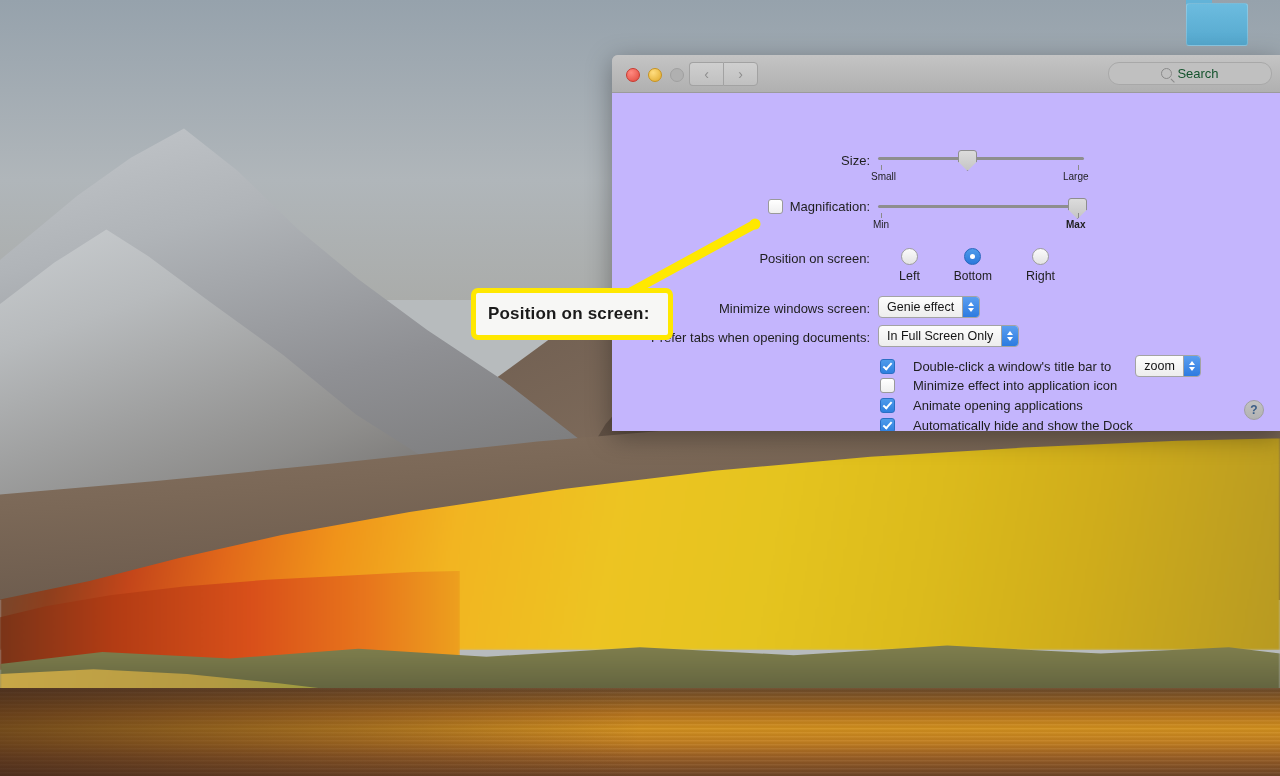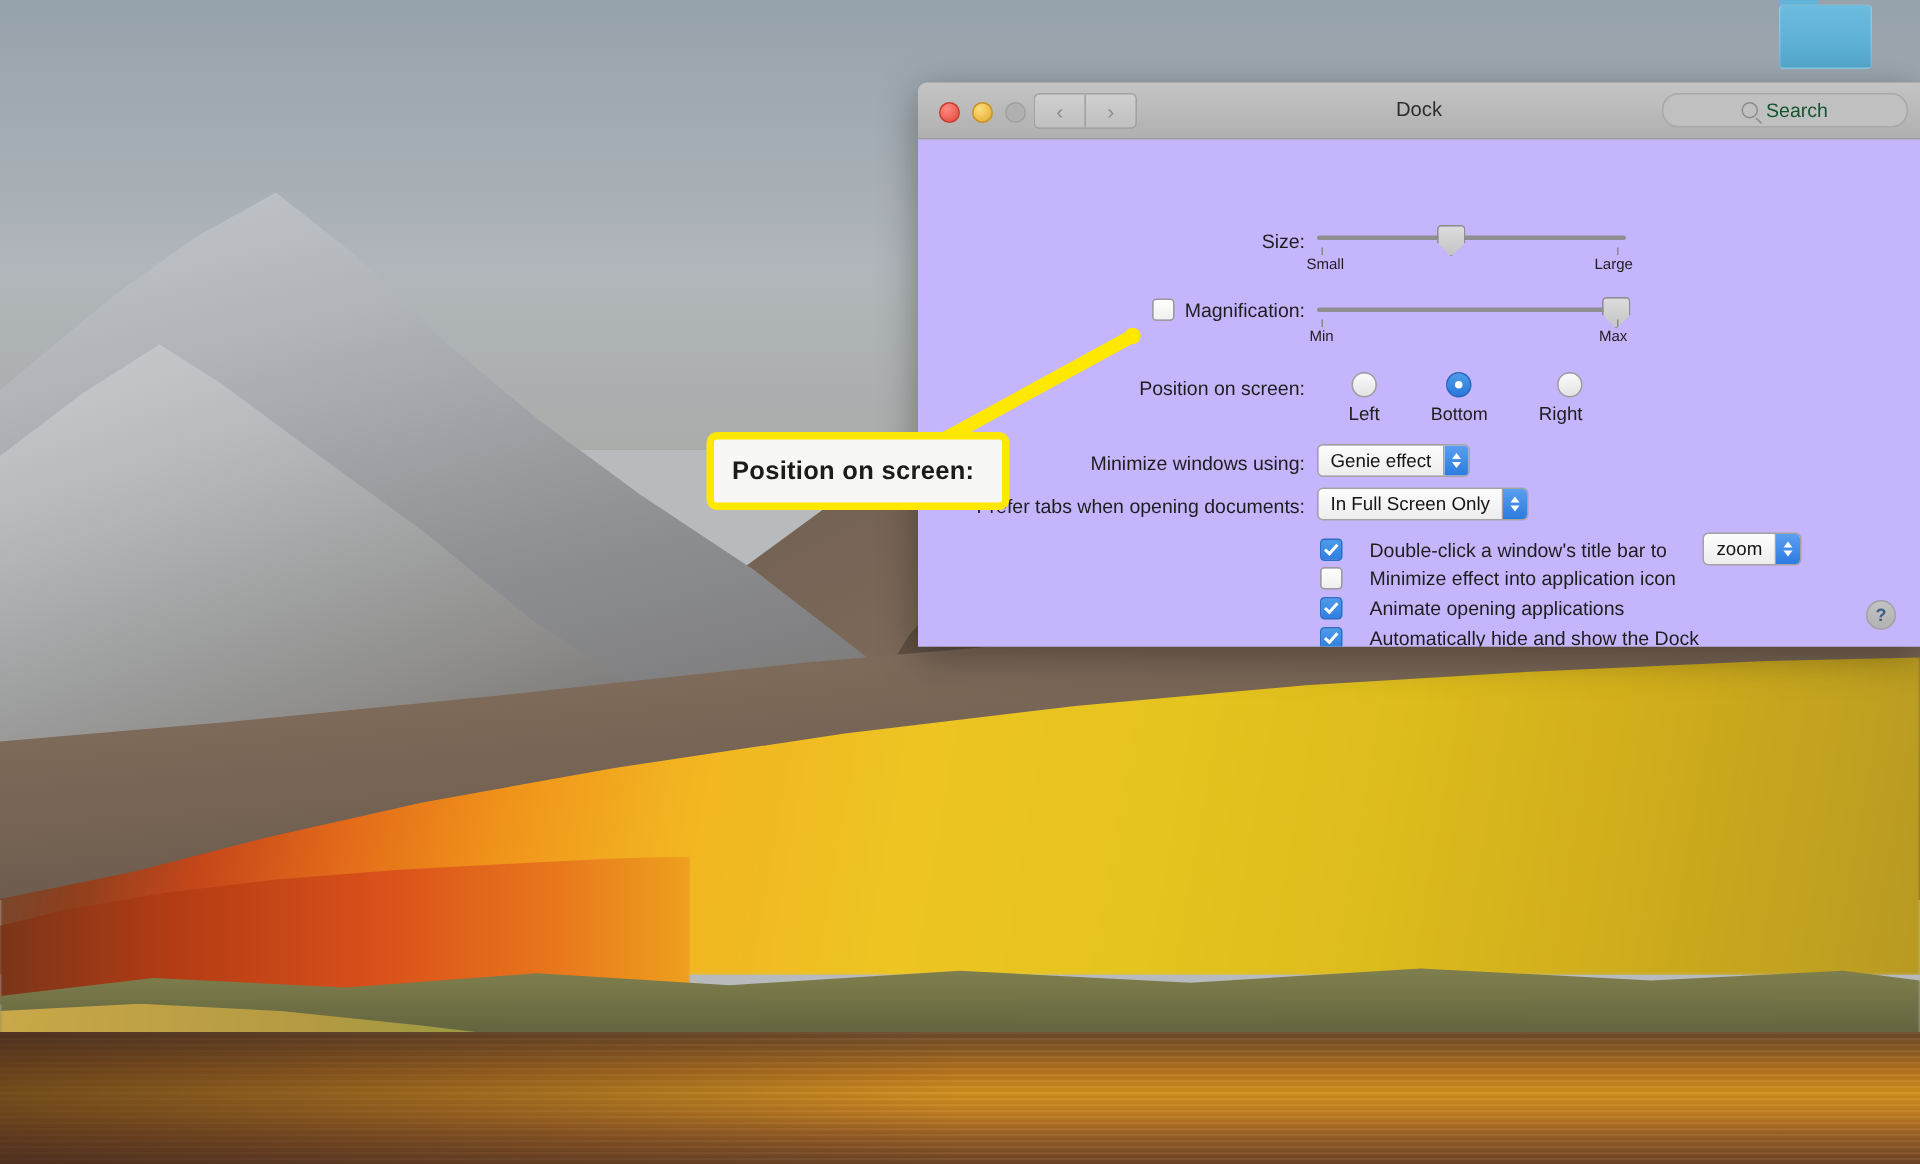--- a/index.html
+++ b/index.html
@@ -398,21 +398,20 @@
         <div class="light red"></div>
         <div class="light yellow"></div>
         <div class="light green"></div>
       </div>
 
       <div class="navbtns">
         <div class="navbtn left">‹</div>
         <div class="navbtn right">›</div>
       </div>
 
-      <div class="wintitle">Dock</div>
 
       <div class="searchbox">
         <span class="mag"></span>
         <span class="ph">Search</span>
       </div>
     </div>
 
     <div class="winbody">
 
       <div class="rowlabel" style="top:60px;">Size:</div>
@@ -426,40 +425,40 @@
       </div>
 
       <div class="cb" style="position:absolute; left:156px; top:106px;"></div>
       <div class="rowlabel" style="top:106px;">Magnification:</div>
       <div class="slider" style="left:266px; top:103px; width:206px; height:40px;">
         <div class="track" style="width:206px;"></div>
         <div class="thumb" style="left:190px;"></div>
         <div class="tick" style="left:3px;"></div>
         <div class="tick" style="left:200px;"></div>
         <div class="ticklbl" style="left:-5px;">Min</div>
-        <div class="ticklbl" style="left:188px;">Max</div>
+        <div class="ticklbl" style="left:188px;font-weight:bold;">Max</div>
       </div>
 
       <div class="rowlabel" style="top:158px;">Position on screen:</div>
       <div style="position:absolute; left:287px; top:155px; display:flex; gap:34px;">
         <div style="display:flex; flex-direction:column; align-items:center; gap:4px;">
           <div class="radio"></div>
           <div style="font-size:12.5px;color:#1e1e1e;">Left</div>
         </div>
         <div style="display:flex; flex-direction:column; align-items:center; gap:4px;">
           <div class="radio on"></div>
           <div style="font-size:12px;color:#1e1e1e;">Bottom</div>
         </div>
-        <div style="display:flex; flex-direction:column; align-items:flex-end; gap:4px;">
+        <div style="display:flex; flex-direction:column; align-items:center; gap:4px;">
           <div class="radio"></div>
           <div style="font-size:12.5px;color:#1e1e1e;">Right</div>
         </div>
       </div>
 
-      <div class="rowlabel" style="top:208px;">Minimize windows using:</div>
+      <div class="rowlabel" style="top:208px;">Minimize windows screen:</div>
       <div class="popup" style="position:absolute; left:266px; top:203px;">
         <span>Genie effect</span>
         <span class="arrows">
             <span class="up"></span>
             <span class="dn"></span>
           </span>
       </div>
 
       <div class="rowlabel" style="top:237px;">Prefer tabs when opening documents:</div>
       <div class="popup" style="position:absolute; left:266px; top:232px;">

